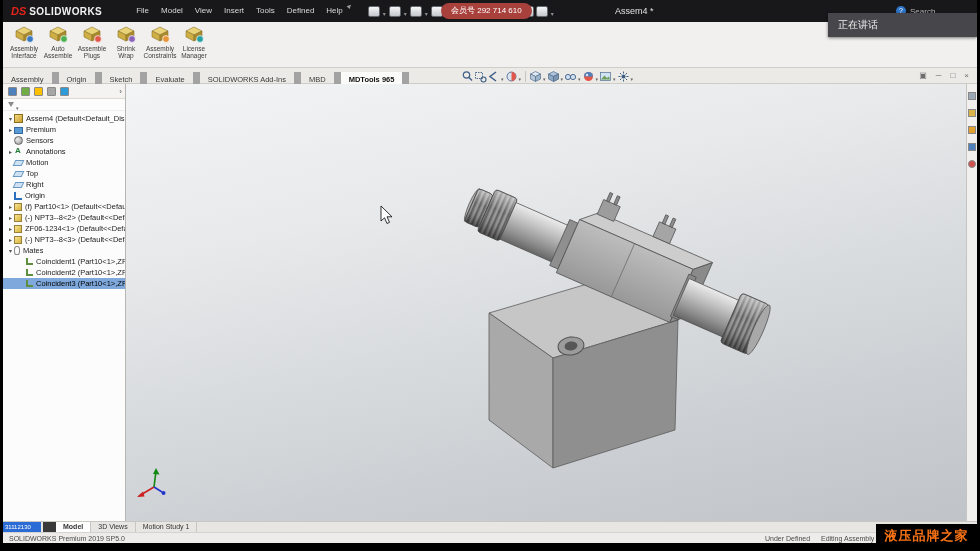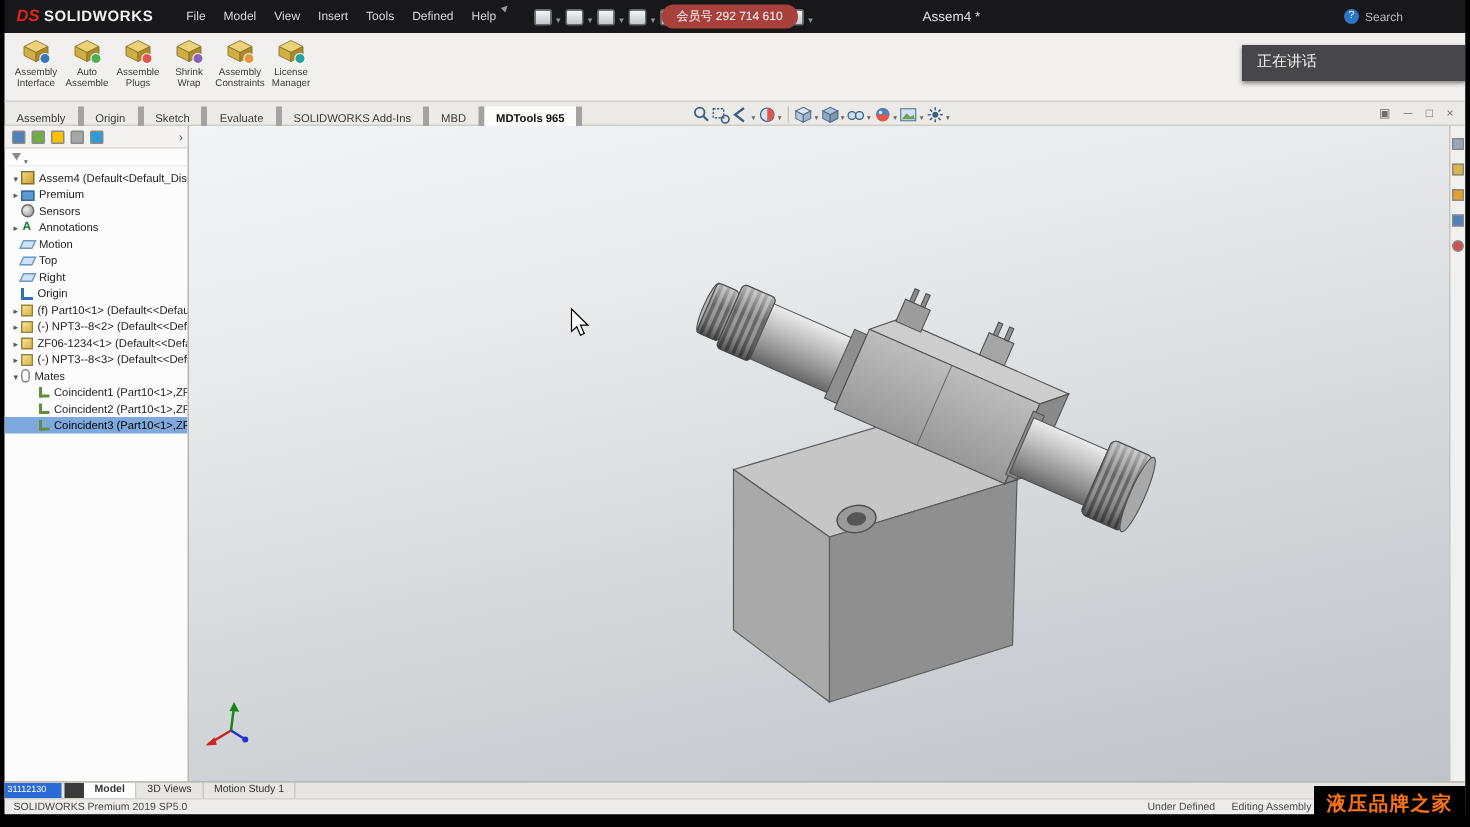--- a/index.html
+++ b/index.html
@@ -6,51 +6,51 @@
   html,body { width:980px; height:551px; background:#000; overflow:hidden; }
   #app { position:relative; width:980px; height:551px; background:#000;
          font-family:"Liberation Sans", sans-serif; cursor:default; }
 
   
   .titlebar { position:absolute; left:3px; top:0; width:974px; height:22px;
               background:#18181a; display:flex; align-items:center; }
   .logo { display:flex; align-items:center; margin-left:8px; }
   .logo-ds { color:#e2231a; font-weight:bold; font-style:italic; font-size:11px; margin-right:3px; }
   .logo-tx { color:#f2f2f2; font-weight:bold; font-size:10px; letter-spacing:.4px; }
-  .menubar { display:flex; margin-left:16px; }
+  .menubar { display:flex; margin-left:28px; }
   .menu-item { color:#d8d8d8; font-size:8px; padding:0 6px; line-height:22px; }
   .pin { color:#9a9a9a; font-size:7px; margin-left:2px; display:inline-block; transform:rotate(-45deg); }
   .pin::after { content:"►"; }
   .tb-icons { display:flex; align-items:center; margin-left:10px; gap:2px; }
   .tbi { width:12px; height:11px; border:1px solid #62676e; border-radius:2px;
          background:linear-gradient(#f5f6f7,#c3c7cc); display:inline-block; }
   .caret::after { content:"▾"; color:#8a8f96; font-size:6px; margin:0 1px; }
   .member-pill { position:absolute; left:438px; top:3px; height:16px; line-height:16px;
                  padding:0 10px; background:#a8403c; border-radius:8px; color:#fff; font-size:8px; }
   .doc-title { position:absolute; left:612px; top:0; line-height:22px; color:#e0e0e0; font-size:9px; }
   .search { position:absolute; left:893px; top:0; height:22px; display:flex; align-items:center; gap:4px; }
   .help-circ { width:10px; height:10px; border-radius:50%; background:#2e74c9; color:#fff;
                font-size:7px; text-align:center; line-height:10px; display:inline-block; }
   .help-circ::after { content:"?"; }
   .search-tx { color:#b8b8b8; font-size:8px; }
   .overlay-tip { position:absolute; left:828px; top:13px; width:149px; height:24px;
                  background:#47474b; color:#f2f2f2; font-size:10px; line-height:24px;
-                 padding-left:10px; z-index:40; box-shadow:0 1px 3px rgba(0,0,0,.5);margin-top:17px; }
+                 padding-left:10px; z-index:40; box-shadow:0 1px 3px rgba(0,0,0,.5); }
 
   
   .ribbon { position:absolute; left:3px; top:22px; width:974px; height:46px; background:#f1f0ee;
             border-bottom:1px solid #d0cec9; display:flex; align-items:flex-start; padding:2px 4px; }
   .rbtn { width:34px; display:flex; flex-direction:column; align-items:center; padding-top:1px; }
   .rlbl { font-size:6.5px; line-height:7px; color:#3c3c3c; text-align:center; margin-top:1px; }
 
   
   .tabrow { position:absolute; left:3px; top:68px; width:974px; height:16px;
             background:#eceae7; border-bottom:1px solid #cfcdc8; }
   .ctab { display:inline-block; font-size:7.5px; line-height:15px; padding:0 8px;
-          color:#3a3a3a; border-right:4px solid #a3a3a3; }
+          color:#3a3a3a; border-right:7px solid #a3a3a3; }
   .ctab.active { background:#fbfbfa; font-weight:bold; color:#111; }
   .hud { position:absolute; left:458px; top:1px; display:flex; align-items:center; height:14px; }
   .hicon { display:inline-flex; align-items:center; }
   .hcaret::after { content:"▾"; color:#666; font-size:5px; margin:0 1px; }
   .hsep { width:1px; height:11px; background:#c7c5c0; margin:0 3px; }
   .doc-controls { position:absolute; right:8px; top:0; display:flex; gap:9px; line-height:15px; }
   .dc { color:#6d6d6d; font-size:8px; }
   .dc-restore::after{content:"▣";} .dc-min::after{content:"─";}
   .dc-max::after{content:"□";} .dc-close::after{content:"×";}
 

